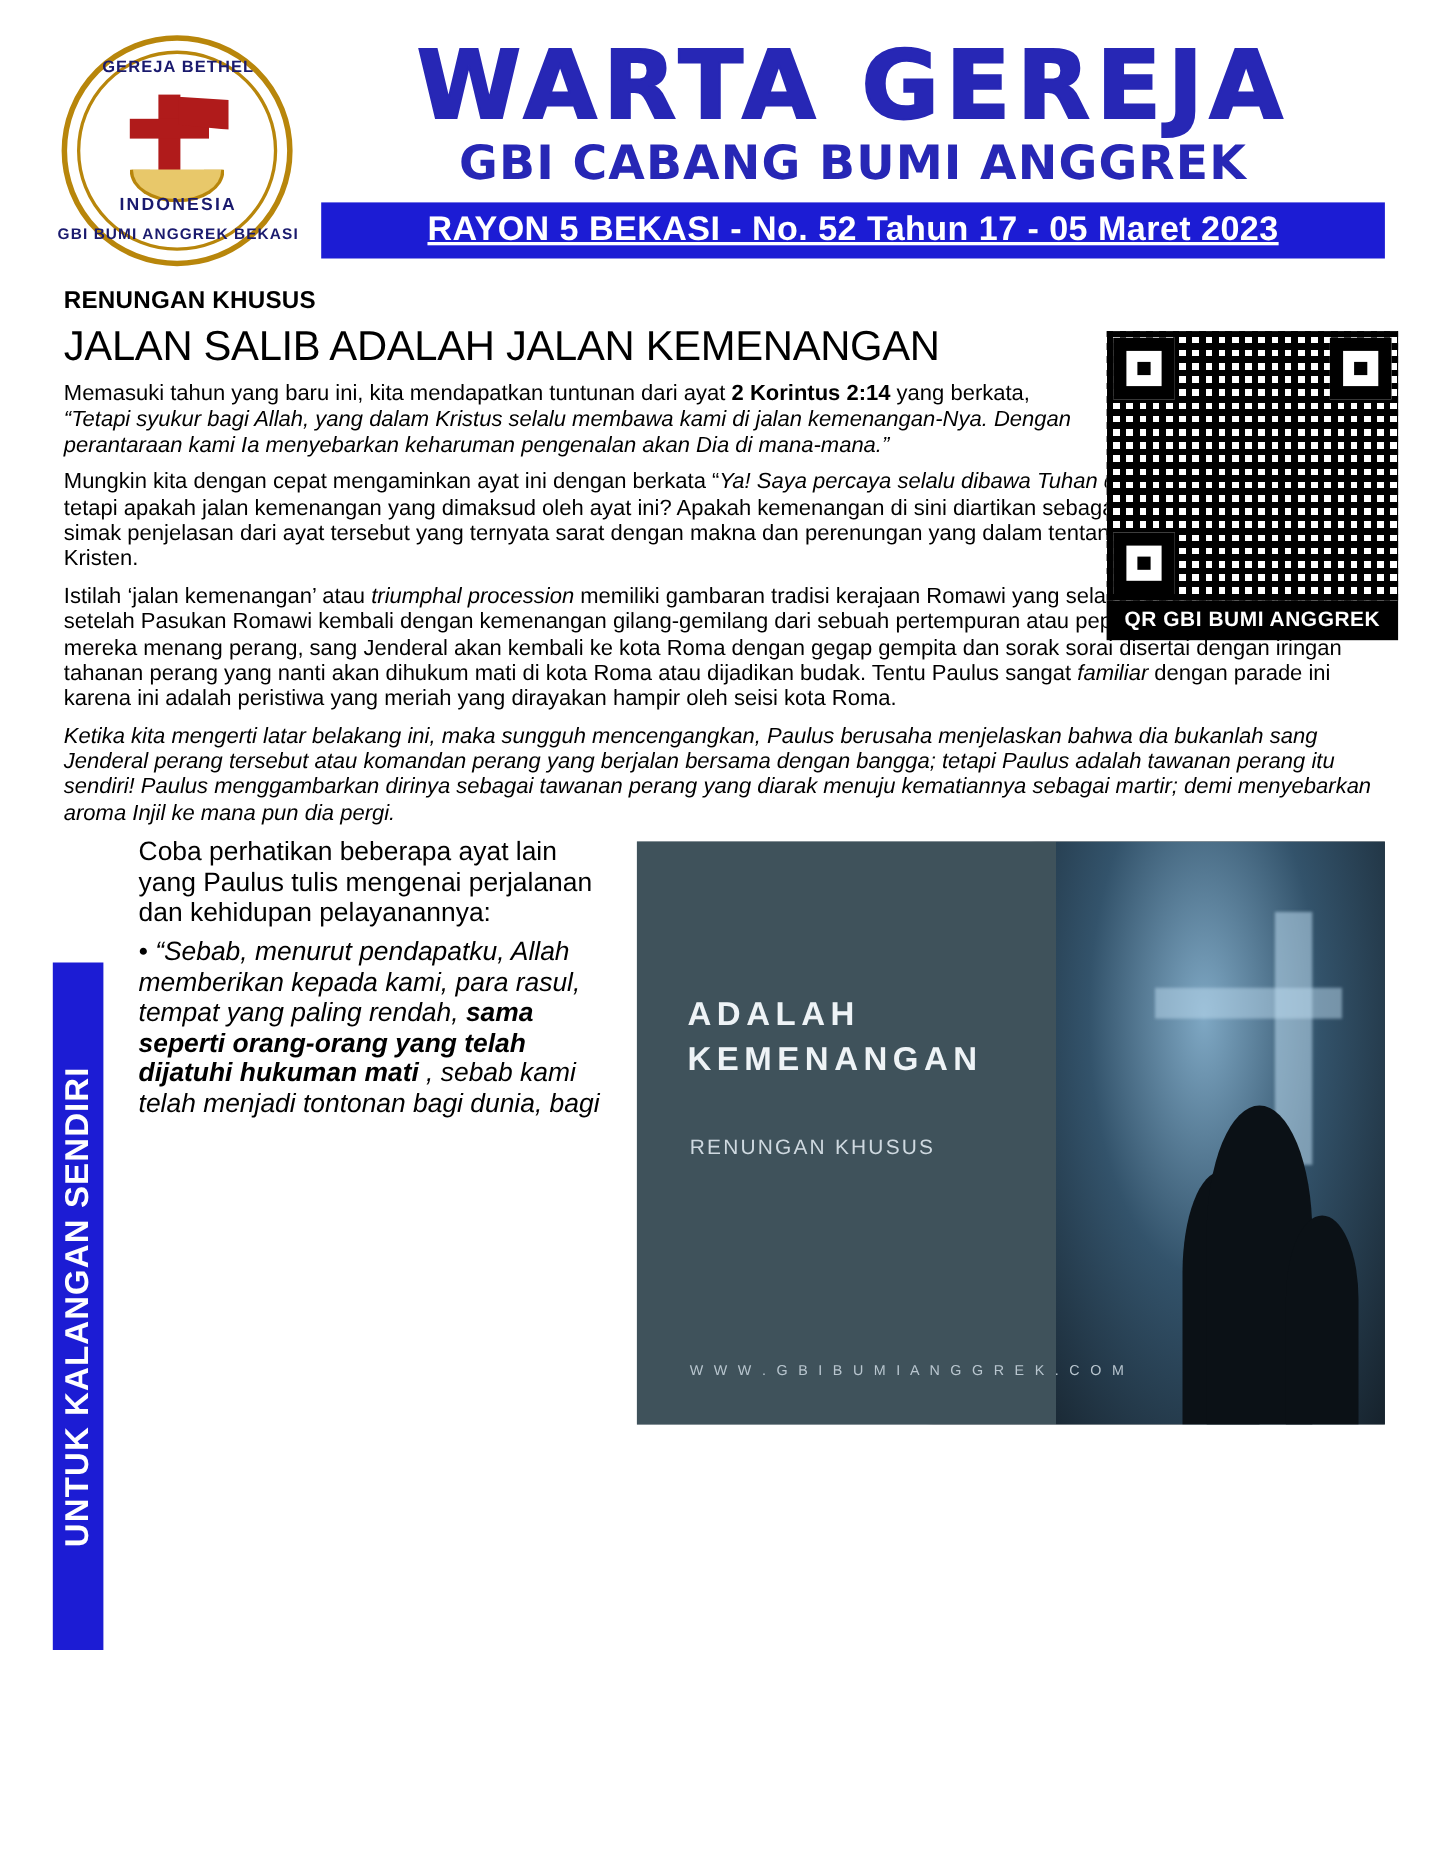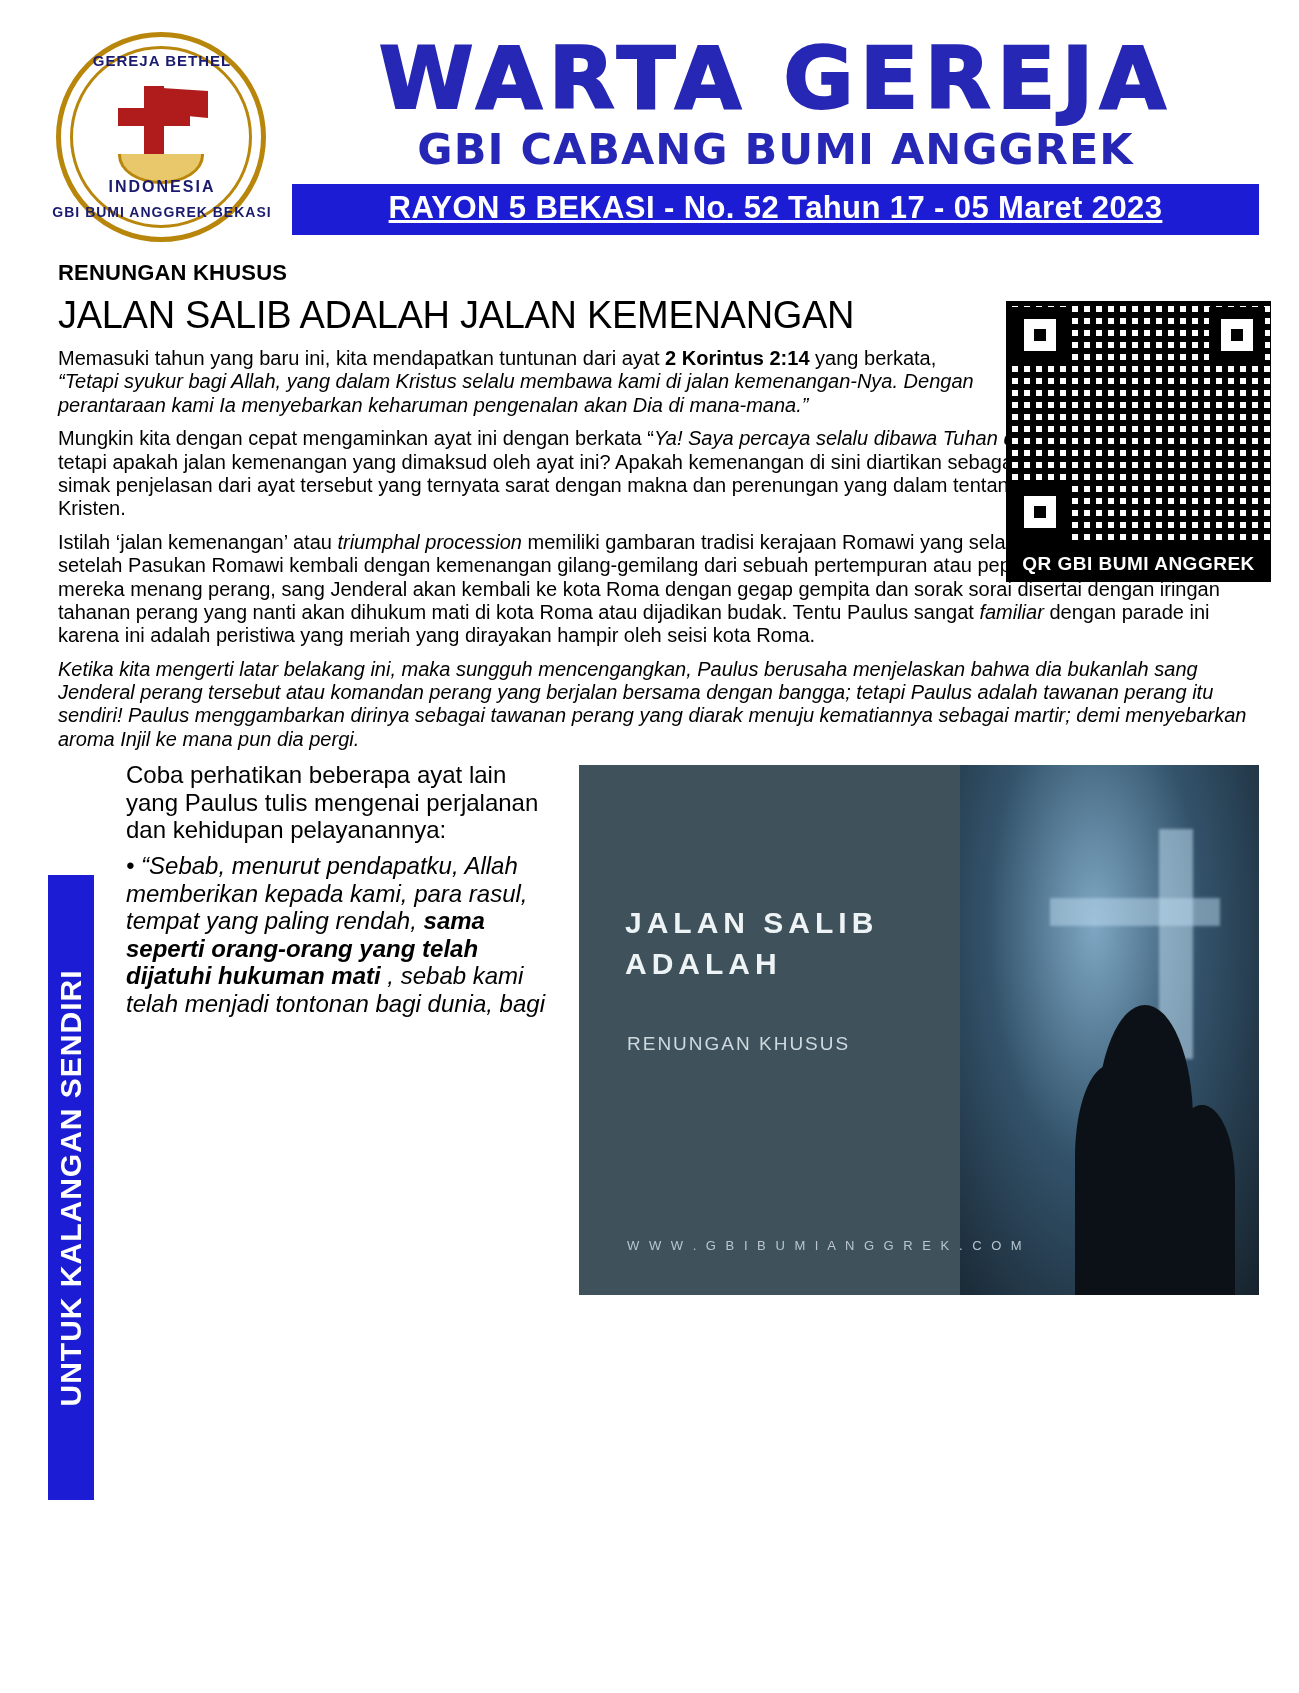--- a/index.html
+++ b/index.html
@@ -384,22 +384,22 @@
       <div class="poster">
         <div class="poster-left"></div>
         <div class="poster-right">
           <div class="poster-cross"></div>
           <div class="poster-cross-h"></div>
           <div class="sil sil-a"></div>
           <div class="sil sil-b"></div>
           <div class="sil sil-c"></div>
         </div>
         <div class="poster-title">
-          <div>JALAN SALIB</div>
           <div>ADALAH</div>
+          <div>KEMENANGAN</div>
         </div>
         <div class="poster-sub">RENUNGAN KHUSUS</div>
         <div class="poster-url">W W W . G B I B U M I A N G G R E K . C O M</div>
       </div>
 
       <div class="col-left">
         <p class="narrow">Coba perhatikan beberapa ayat lain yang Paulus tulis mengenai perjalanan dan kehidupan pelayanannya:</p>
         <p class="narrow">
           <span class="i">• “Sebab, menurut pendapatku, Allah memberikan kepada kami, para rasul, tempat yang paling rendah, </span><span class="bi">sama seperti orang-orang yang telah dijatuhi hukuman mati</span><span class="i"> , sebab kami telah menjadi tontonan bagi dunia, bagi</span>
         </p>

